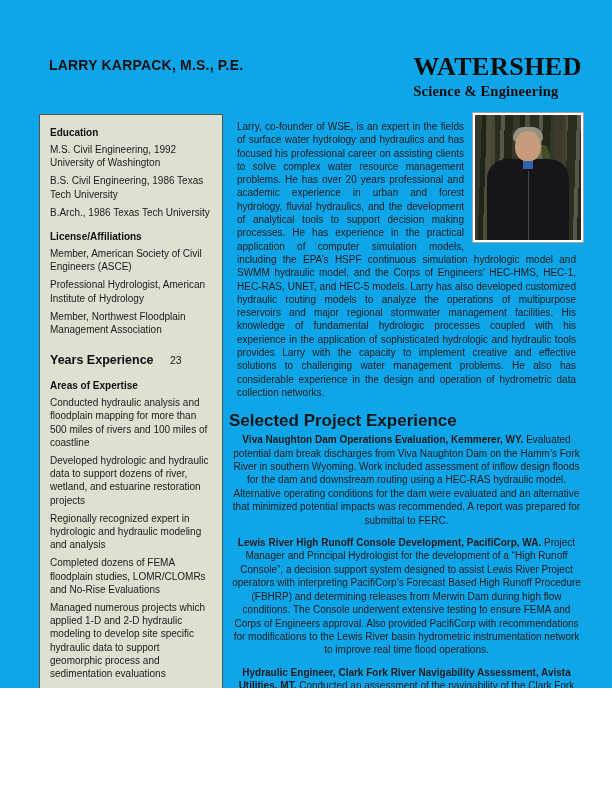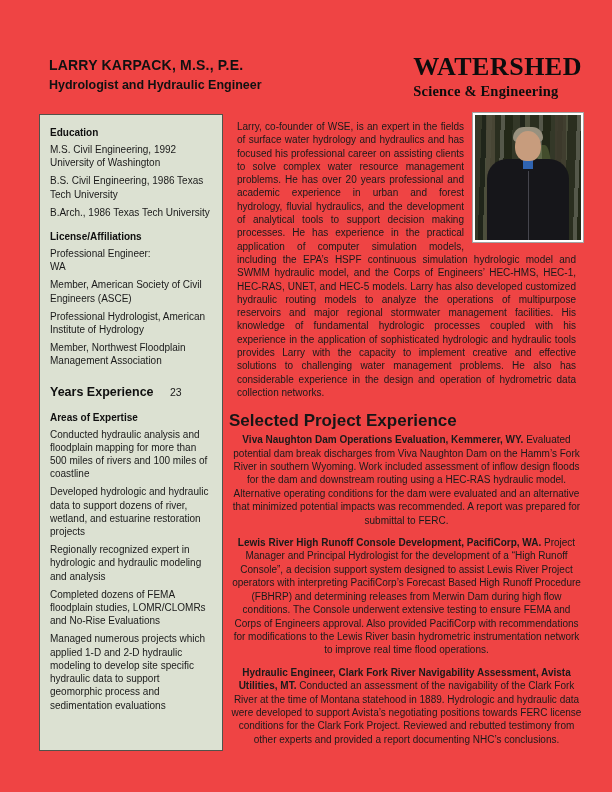--- a/index.html
+++ b/index.html
@@ -1,17 +1,17 @@
 <!DOCTYPE html>
 <html><head>
 <meta charset="utf-8">
 <style>
   html,body { margin:0; padding:0; background:#ffffff; }
   .page {
-    position:relative; width:612px; height:792px; background:#ef4444;
+    position:relative; width:612px; height:688px; background:#0ea5e9;
     font-family:"Liberation Sans", sans-serif; color:#1a1a1a; overflow:hidden;
   }
 
   
   .who { position:absolute; left:49px; top:57px; }
   .name { font-size:14px; font-weight:bold; letter-spacing:0.2px; color:#111; }
   .job  { font-size:12.5px; font-weight:bold; margin-top:5px; color:#111; }
 
   .logo { position:absolute; right:30px; top:54px; text-align:left;
           font-family:"Liberation Serif", serif; font-weight:bold; color:#0d0d0d; }
@@ -63,37 +63,34 @@
   .project { font-size:10px; line-height:13.4px; margin:0 0 9px 0; text-align:center; }
   .pt { font-weight:bold; }
 </style>
 </head>
 <body>
 
 <div class="page">
 
   <div class="who">
     <div class="name">LARRY KARPACK, M.S., P.E.</div>
-    <div class="job">Hydrologist and Hydraulic Engineer</div>
   </div>
   <div class="logo">
     <div class="logo-main">WATERSHED</div>
     <div class="logo-sub">Science &amp; Engineering</div>
   </div>
 
   <aside class="sidebar">
     <div class="sb-h first">Education</div>
     <p class="sb-i">M.S. Civil Engineering, 1992
 University of Washington</p>
     <p class="sb-i">B.S. Civil Engineering, 1986 Texas Tech University</p>
     <p class="sb-i">B.Arch., 1986 Texas Tech University</p>
 
     <div class="sb-h">License/Affiliations</div>
-    <p class="sb-i">Professional Engineer:
-WA</p>
     <p class="sb-i">Member, American Society of Civil Engineers (ASCE)</p>
     <p class="sb-i">Professional Hydrologist, American Institute of Hydrology</p>
     <p class="sb-i">Member, Northwest Floodplain Management Association</p>
 
     <div class="years-row">
       <span class="years-h">Years Experience</span>
       <span class="years-v">23</span>
     </div>
 
     <div class="sb-h">Areas of Expertise</div>

